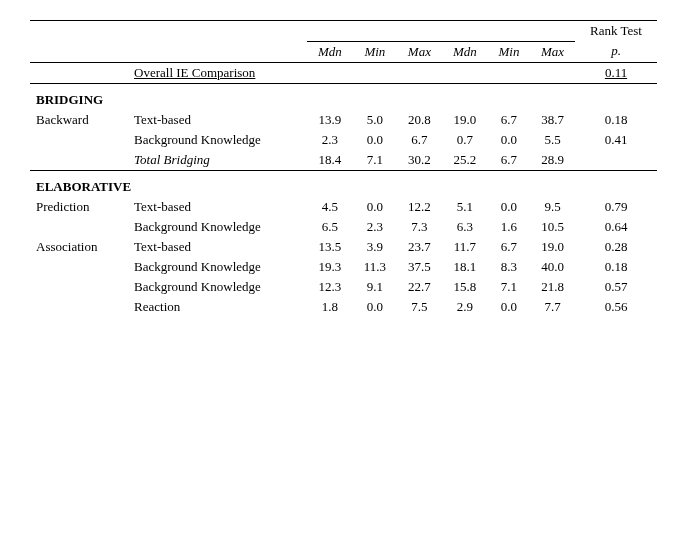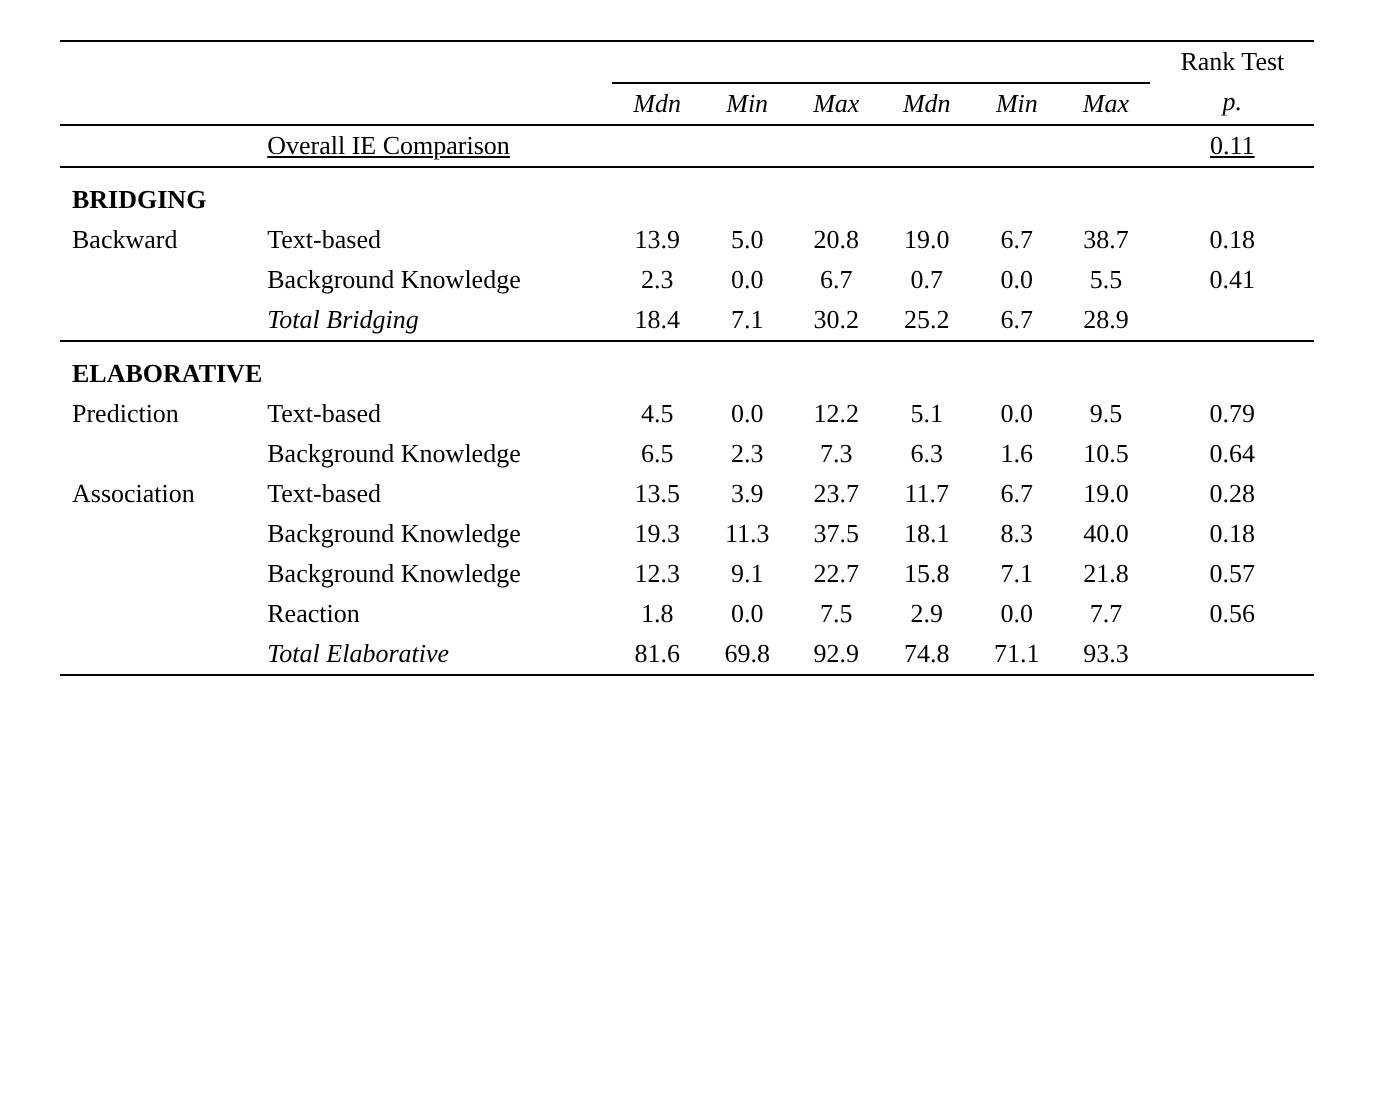--- a/index.html
+++ b/index.html
@@ -178,25 +178,14 @@
       <td class="label-col" style=" "></td>
       <td class="sublabel-col" style=" ">Reaction</td>
       <td style="">1.8</td>
       <td style="">0.0</td>
       <td style="">7.5</td>
       <td style="">2.9</td>
       <td style="">0.0</td>
       <td style="">7.7</td>
       <td style="">0.56</td>
     </tr>
-      <tr>
-      <td class="label-col" style="border-bottom: 1.5px solid rgb(0, 0, 0); font-style: italic;"></td>
-      <td class="sublabel-col" style="border-bottom: 1.5px solid rgb(0, 0, 0); font-style: italic;">Total Elaborative</td>
-      <td style="border-bottom: 1.5px solid rgb(0, 0, 0);">81.6</td>
-      <td style="border-bottom: 1.5px solid rgb(0, 0, 0);">69.8</td>
-      <td style="border-bottom: 1.5px solid rgb(0, 0, 0);">92.9</td>
-      <td style="border-bottom: 1.5px solid rgb(0, 0, 0);">74.8</td>
-      <td style="border-bottom: 1.5px solid rgb(0, 0, 0);">71.1</td>
-      <td style="border-bottom: 1.5px solid rgb(0, 0, 0);">93.3</td>
-      <td style="border-bottom: 1.5px solid rgb(0, 0, 0);"></td>
-    </tr>
     </tbody>
 </table>
 
 </body></html>

